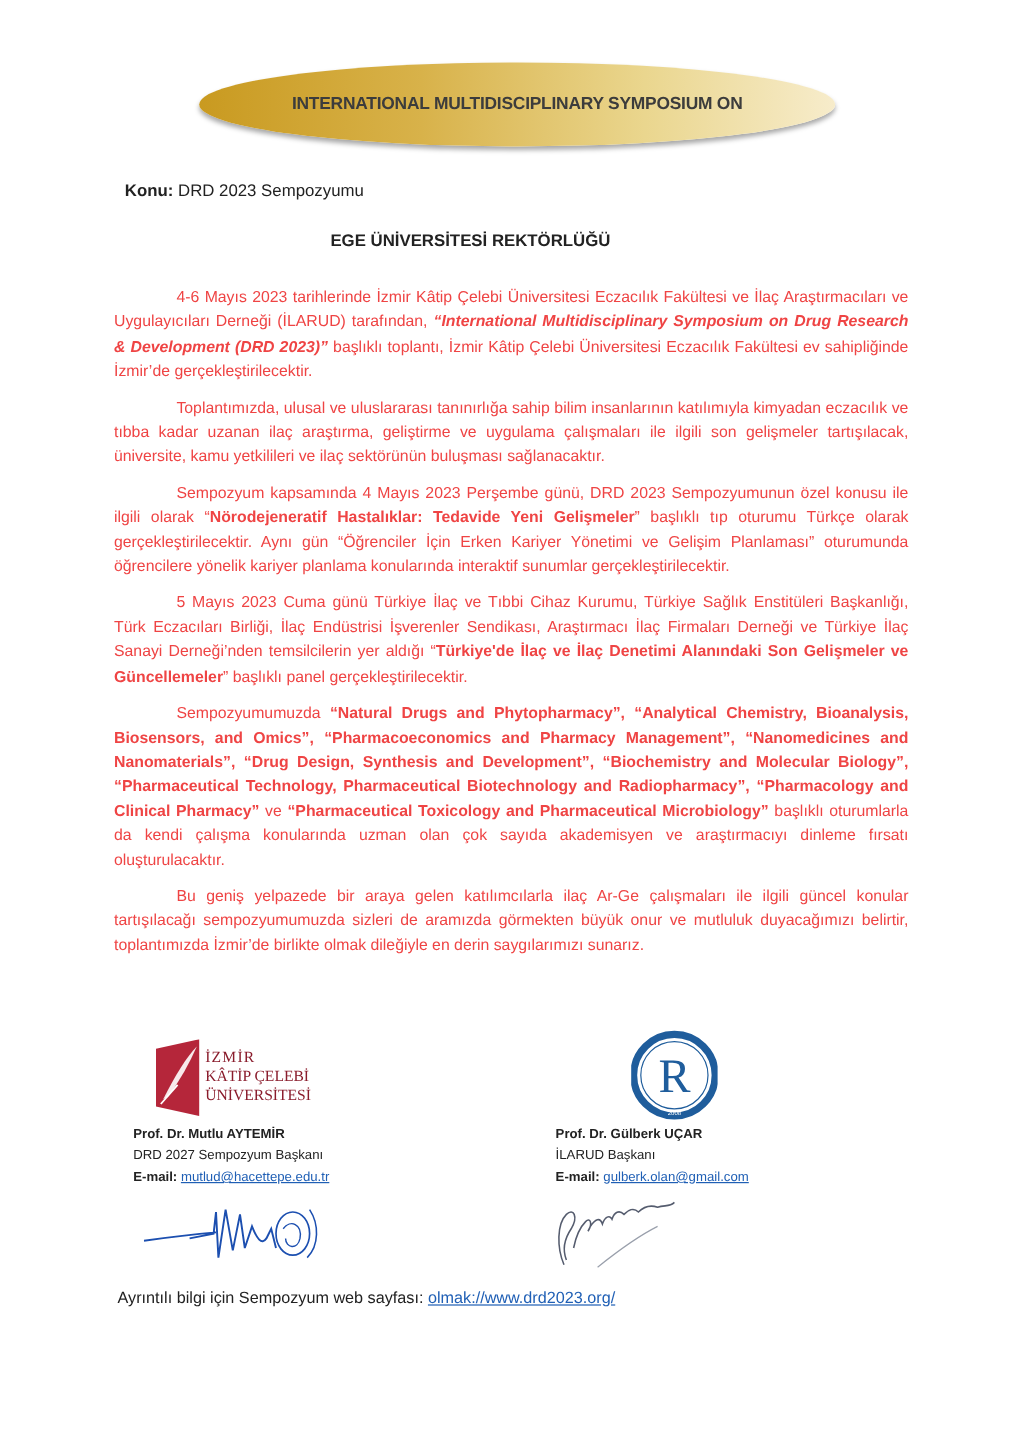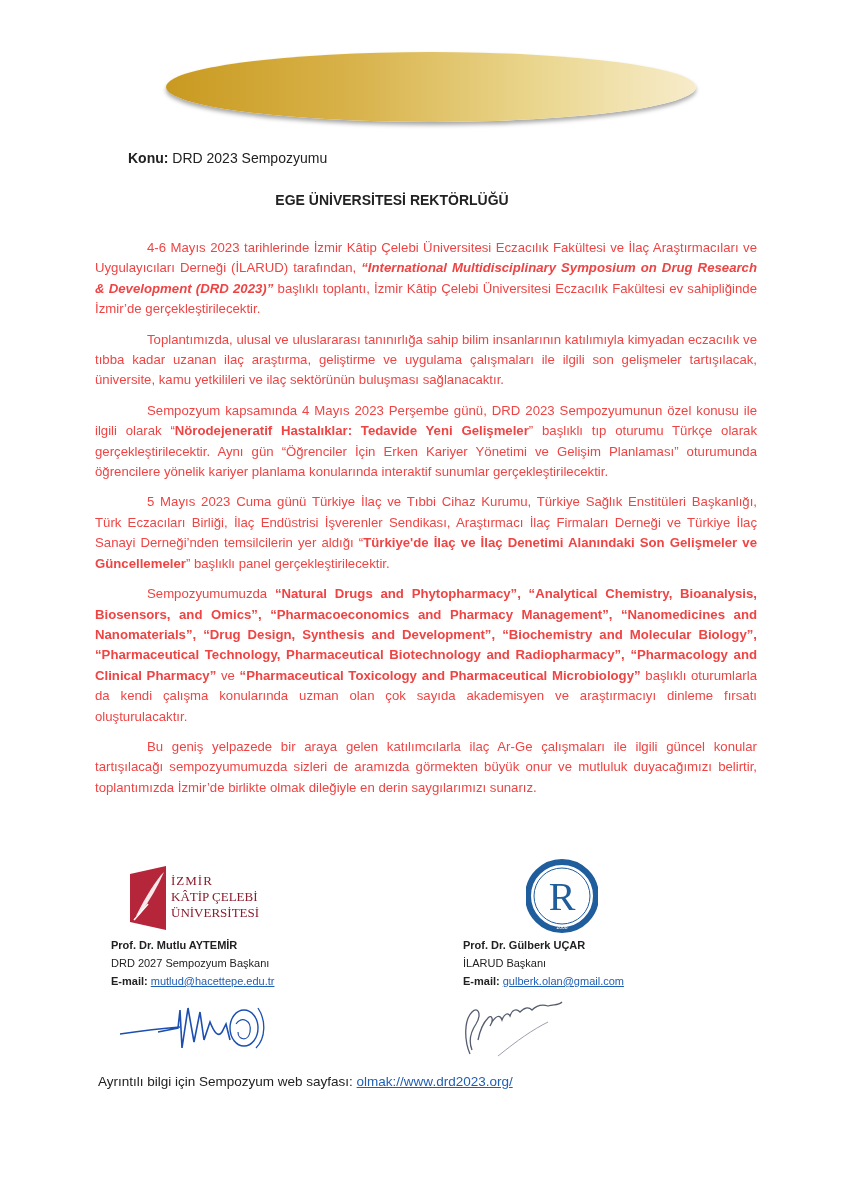--- a/index.html
+++ b/index.html
@@ -14,21 +14,21 @@
     box-shadow: 0 3px 4px rgba(0,0,0,0.35);
     display: flex; flex-direction: column; align-items: center; justify-content: center;
   }
   .banner-line {
     font-family: "Liberation Sans", sans-serif; font-weight: bold; font-size: 14.5px;
     color: #3c3c3c; line-height: 19px; letter-spacing: -0.2px;
   }
   .subject {
     position: absolute; left: 104px; top: 150px; font-size: 14px;
   }
-  .subject b { font-weight: bold; margin-left: 24px; }
+  .subject b { font-weight: bold; }
   .recipient {
     position: absolute; left: 0; width: 784px; top: 192px; text-align: center;
     font-weight: bold; font-size: 14px; color: #222;
   }
   .body-text {
     position: absolute; left: 95px; width: 662px; font-size: 13.2px; line-height: 20.4px;
     text-align: justify; color: #ef4444;
   }
   .body-text p { margin: 0 0 10px 0; text-indent: 52px; }
   .body-text b { font-weight: bold; }
@@ -37,20 +37,21 @@
   .sig-block .name { font-weight: bold; }
   .sig-block a { color: #1f5fb5; text-decoration: underline; }
   .footer { position: absolute; left: 98px; top: 1074px; font-size: 13.5px; color: #222; }
   .footer a { color: #1f5fb5; text-decoration: underline; }
   .logo { position: absolute; text-align: center; }
 </style>
 </head>
 <body>
 
 <div class="banner">
+  <div class="banner-line">INTERNATIONAL MULTIDISCIPLINARY SYMPOSIUM ON</div>
 </div>
 
 <div class="subject">
   <b>Konu:</b><span> DRD 2023 Sempozyumu</span>
 </div>
 
 <div class="recipient">EGE ÜNİVERSİTESİ REKTÖRLÜĞÜ</div>
 
 <div class="body-text" style="top:238px;">
   <p><span>4-6 Mayıs 2023 tarihlerinde İzmir Kâtip Çelebi Üniversitesi Eczacılık Fakültesi ve İlaç Araştırmacıları ve Uygulayıcıları Derneği (İLARUD) tarafından, </span><b><i>“International Multidisciplinary Symposium on Drug Research &amp; Development (DRD 2023)”</i></b><span> başlıklı toplantı, İzmir Kâtip Çelebi Üniversitesi Eczacılık Fakültesi ev sahipliğinde İzmir’de gerçekleştirilecektir.</span></p>

